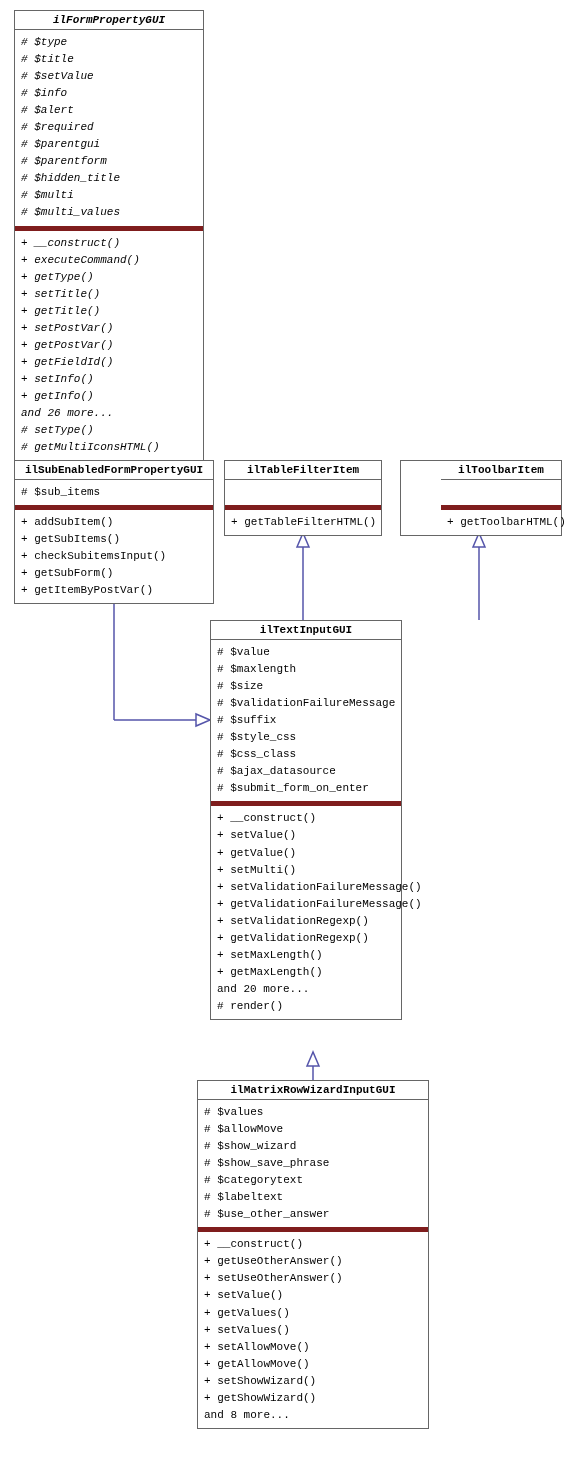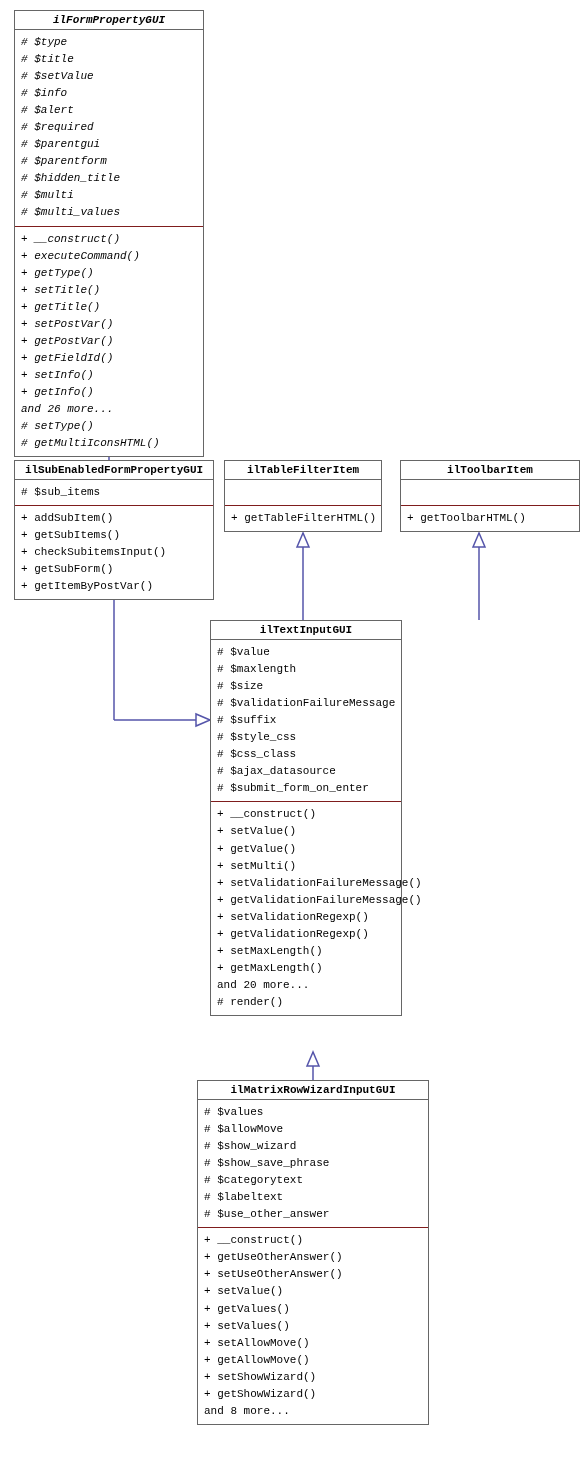--- a/index.html
+++ b/index.html
@@ -29,21 +29,21 @@
     .uml-box-title {
       background: #fff;
       border-bottom: 1px solid #666;
       padding: 3px 6px;
       font-weight: bold;
       text-align: center;
       font-size: 11px;
     }
 
     .uml-box-section {
-      border-bottom: 1px solid #7f1d1d;
+      border-bottom: 5px solid #7f1d1d;
       padding: 4px 6px;
       line-height: 1.55;
     }
 
     .uml-box-section:last-child {
       border-bottom: none;
     }
 
     .uml-box-section p {
       white-space: nowrap;
@@ -135,21 +135,21 @@
   <div class="uml-box" style="left:224px; top:460px; width:158px;">
     <div class="uml-box-title">ilTableFilterItem</div>
     <div class="uml-box-section">
       &nbsp;
     </div>
     <div class="uml-box-section">
       <p>+ getTableFilterHTML()</p>
     </div>
   </div>
 
-  <div class="uml-box" style="left:400px; top:460px; width:180px;">
+  <div class="uml-box" style="left:400px; top:460px; width:162px;padding-left:40px;">
     <div class="uml-box-title">ilToolbarItem</div>
     <div class="uml-box-section">
       &nbsp;
     </div>
     <div class="uml-box-section">
       <p>+ getToolbarHTML()</p>
     </div>
   </div>
 
   <div class="uml-box" style="left:210px; top:620px; width:192px;">

